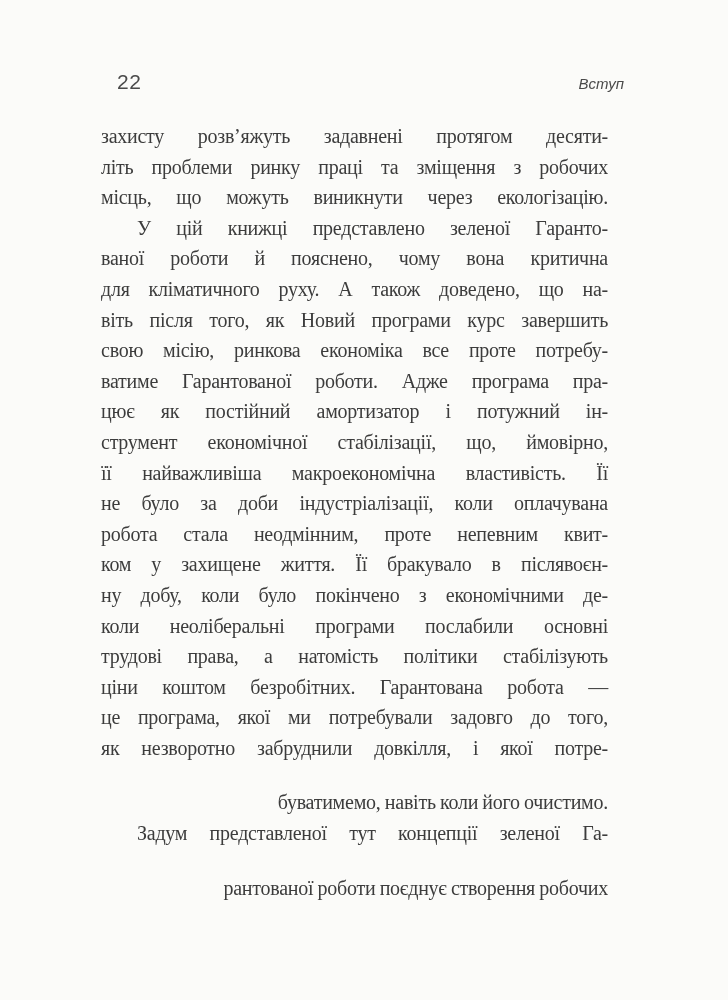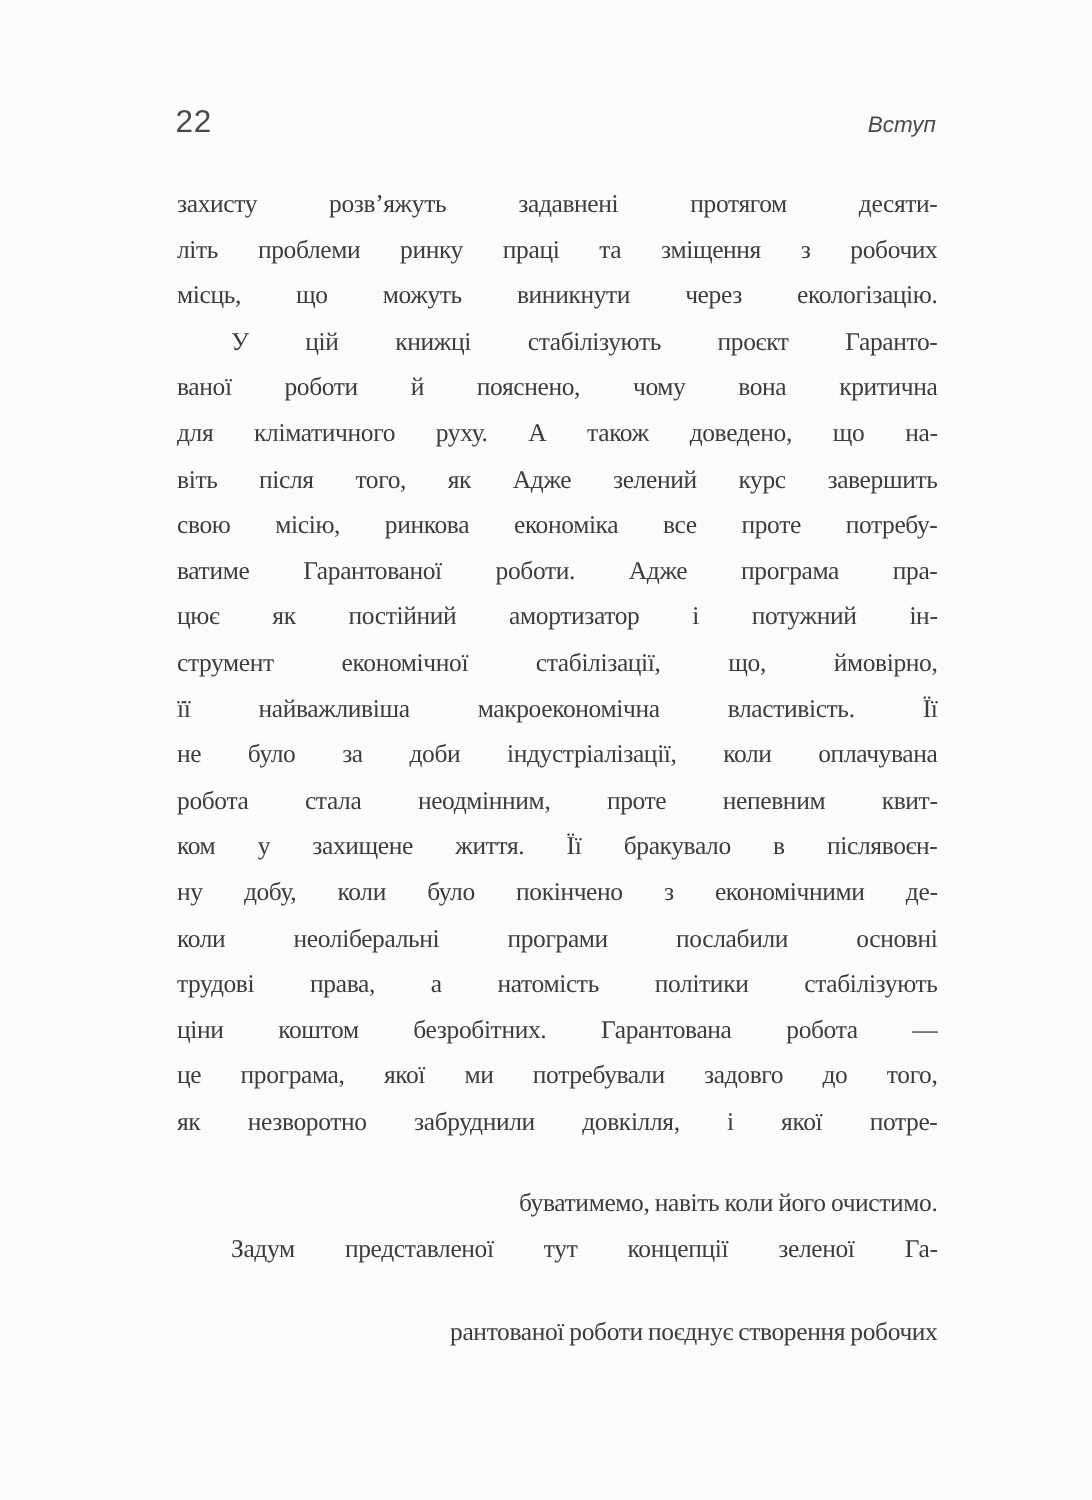--- a/index.html
+++ b/index.html
@@ -33,24 +33,24 @@
   }
   .page-number {
     letter-spacing: 0.5px;
   }
   .running-title {
     font-style: italic;
     font-size: 15px;
   }
   .body-text {
     position: absolute;
-    left: 118px;
+    left: 101px;
     width: 507px;
     top: 121px;
-    font-size: 17px;
+    font-size: 20px;
     line-height: 30.6px;
     color: #3c3c3c;
     letter-spacing: -0.25px;
     word-spacing: -0.5px;
   }
   .line {
     text-align: justify;
     text-align-last: justify;
   }
   .line.indent {
@@ -68,24 +68,24 @@
 <div class="page">
   <div class="page-header">
     <span class="page-number">22</span>
     <span class="running-title">Вступ</span>
   </div>
 
   <div class="body-text">
       <div class="line">захисту розв’яжуть задавнені протягом десяти-</div>
       <div class="line">літь проблеми ринку праці та зміщення з робочих</div>
       <div class="line">місць, що можуть виникнути через екологізацію.</div>
-      <div class="line indent">У цій книжці стабілізують проєкт Гаранто-</div>
+      <div class="line indent">У цій книжці представлено зеленої Гаранто-</div>
       <div class="line">ваної роботи й пояснено, чому вона критична</div>
       <div class="line">для кліматичного руху. А також доведено, що на-</div>
-      <div class="line">віть після того, як Адже зелений курс завершить</div>
+      <div class="line">віть після того, як Новий програми курс завершить</div>
       <div class="line">свою місію, ринкова економіка все проте потребу-</div>
       <div class="line">ватиме Гарантованої роботи. Адже програма пра-</div>
       <div class="line">цює як постійний амортизатор і потужний ін-</div>
       <div class="line">струмент економічної стабілізації, що, ймовірно,</div>
       <div class="line">її найважливіша макроекономічна властивість. Її</div>
       <div class="line">не було за доби індустріалізації, коли оплачувана</div>
       <div class="line">робота стала неодмінним, проте непевним квит-</div>
       <div class="line">ком у захищене життя. Її бракувало в післявоєн-</div>
       <div class="line">ну добу, коли було покінчено з економічними де-</div>
       <div class="line">коли неоліберальні програми послабили основні</div>

